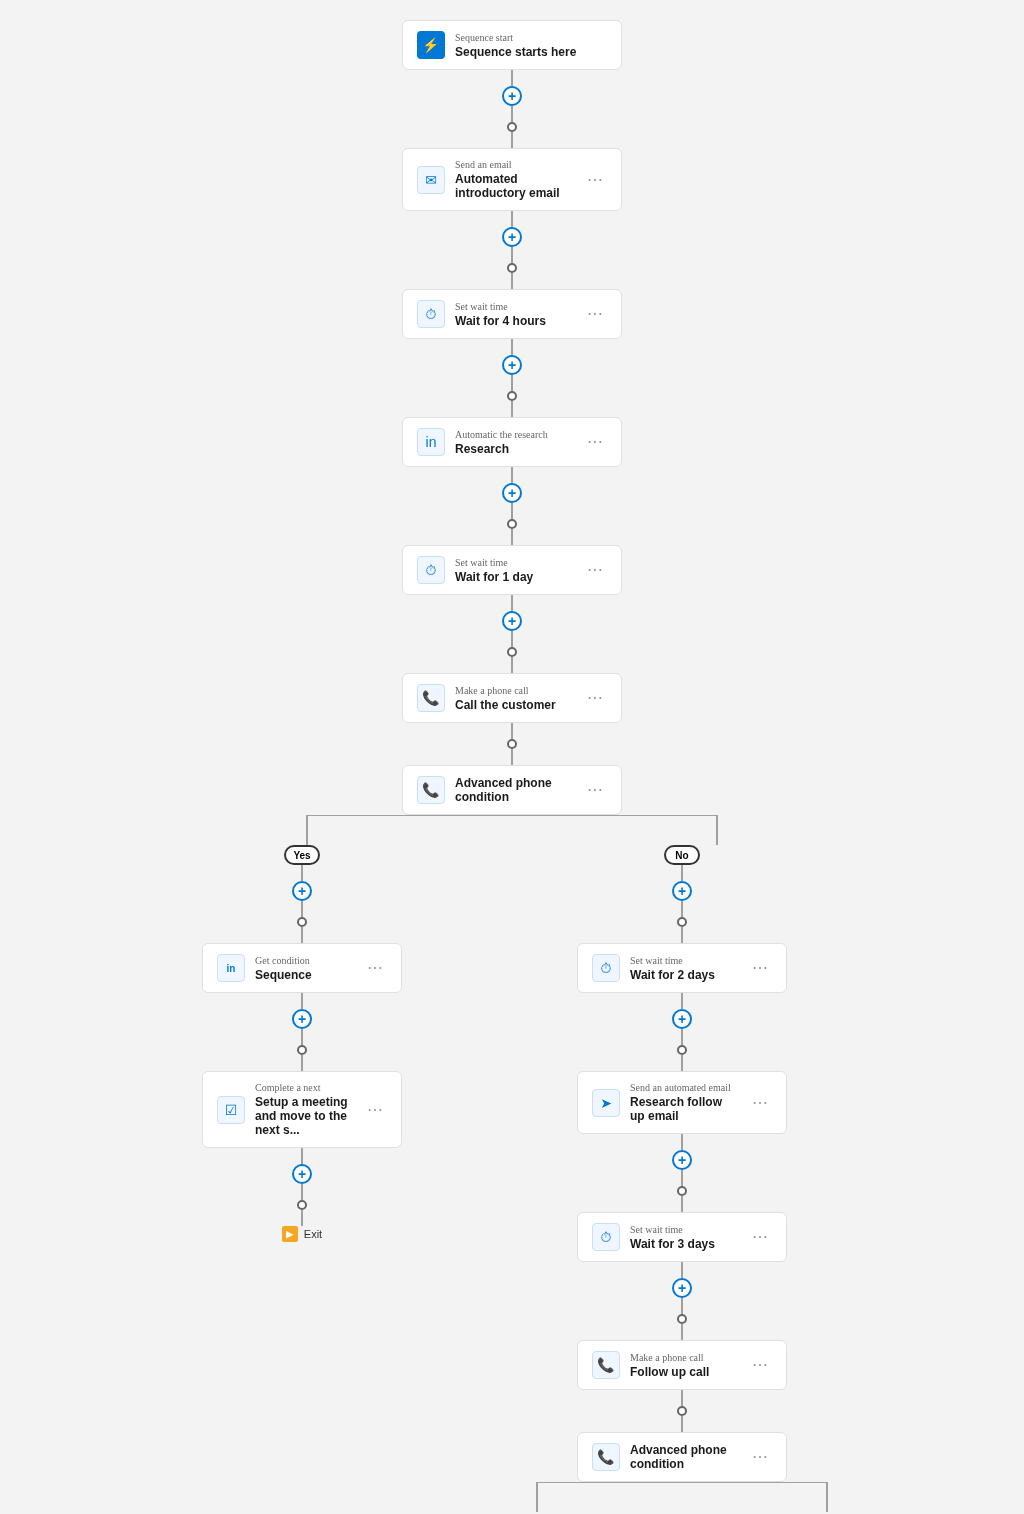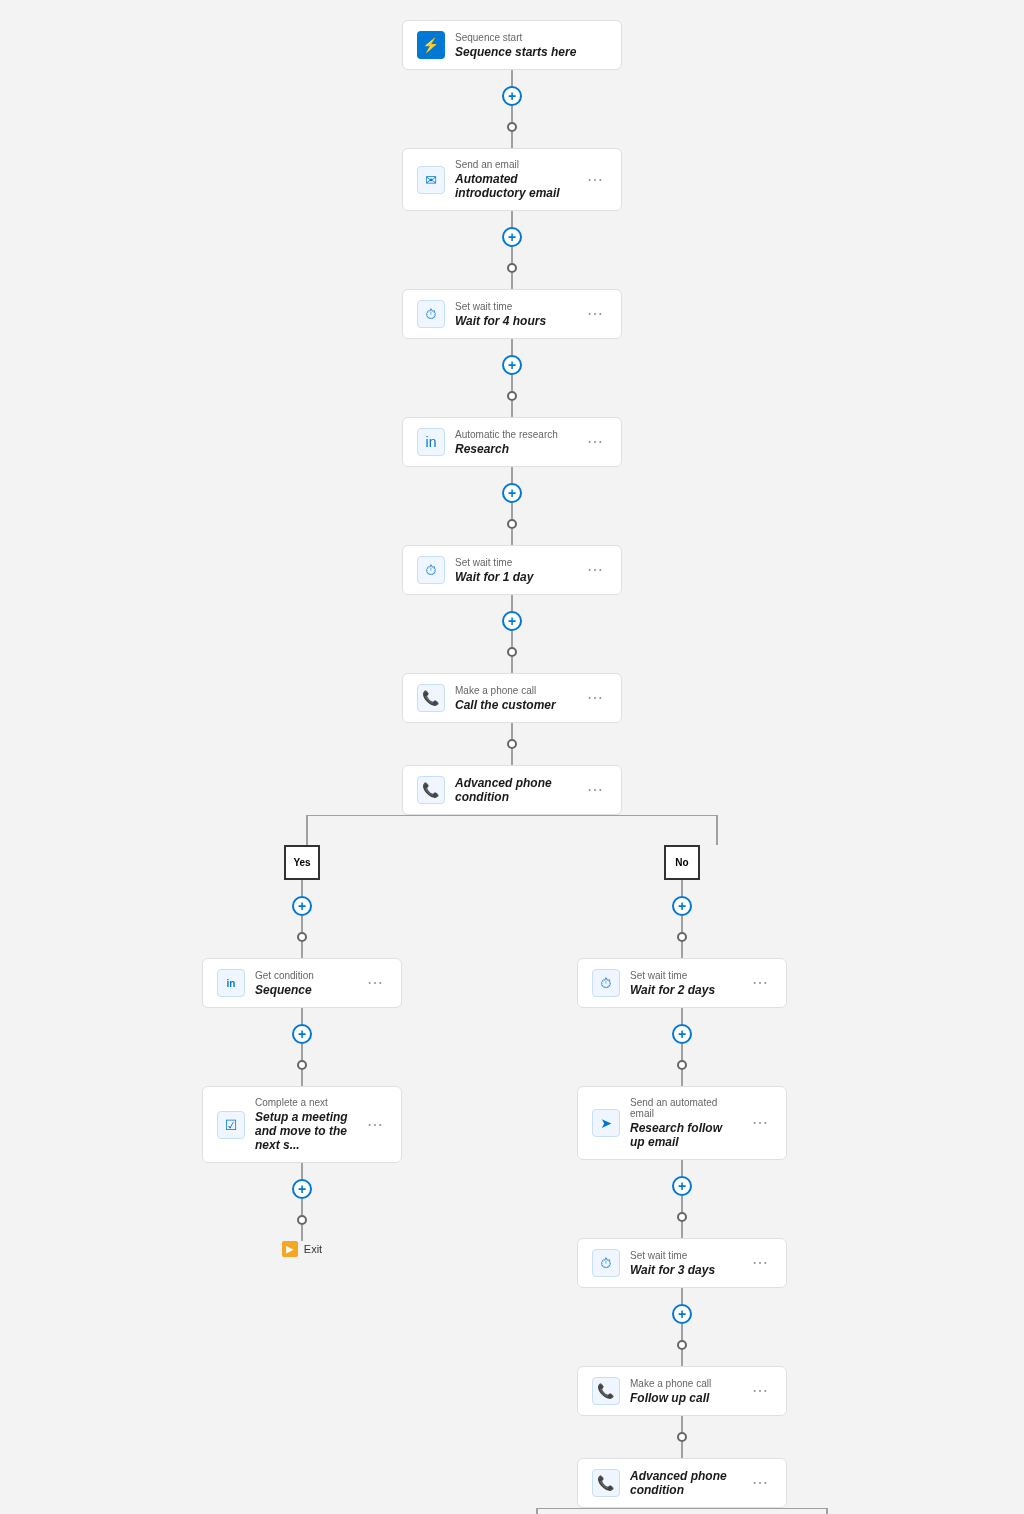--- a/index.html
+++ b/index.html
@@ -39,26 +39,26 @@
       flex-shrink: 0;
       font-size: 14px;
     }
     .card-icon-blue { background: #0078d4; color: #fff; }
     .card-icon-light { background: #f0f6ff; color: #0078d4; border: 1px solid #c8dff8; }
     .card-content { flex: 1; }
     .card-label {
       font-size: 10px;
       color: #666;
       margin-bottom: 2px;
+      font-family: Liberation Serif, serif;
     }
     .card-title {
       font-size: 12px;
       font-weight: 600;
       color: #1a1a1a;
-      font-style: italic;
     }
     .card-menu {
       color: #999;
       font-size: 16px;
       cursor: pointer;
       padding: 2px 4px;
       line-height: 1;
     }
 
     
@@ -89,23 +89,23 @@
       align-items: center;
       justify-content: center;
       color: #0078d4;
       font-size: 14px;
       font-weight: bold;
       cursor: pointer;
       line-height: 1;
     }
     .branch-label {
       width: 36px;
-      height: 35px;
+      height: 20px;
       border: 2px solid #333;
-      border-radius: 0;
+      border-radius: 10px;
       display: flex;
       align-items: center;
       justify-content: center;
       font-size: 10px;
       font-weight: 600;
       background: #fff;
     }
 
     .exit-node {
       display: flex;

